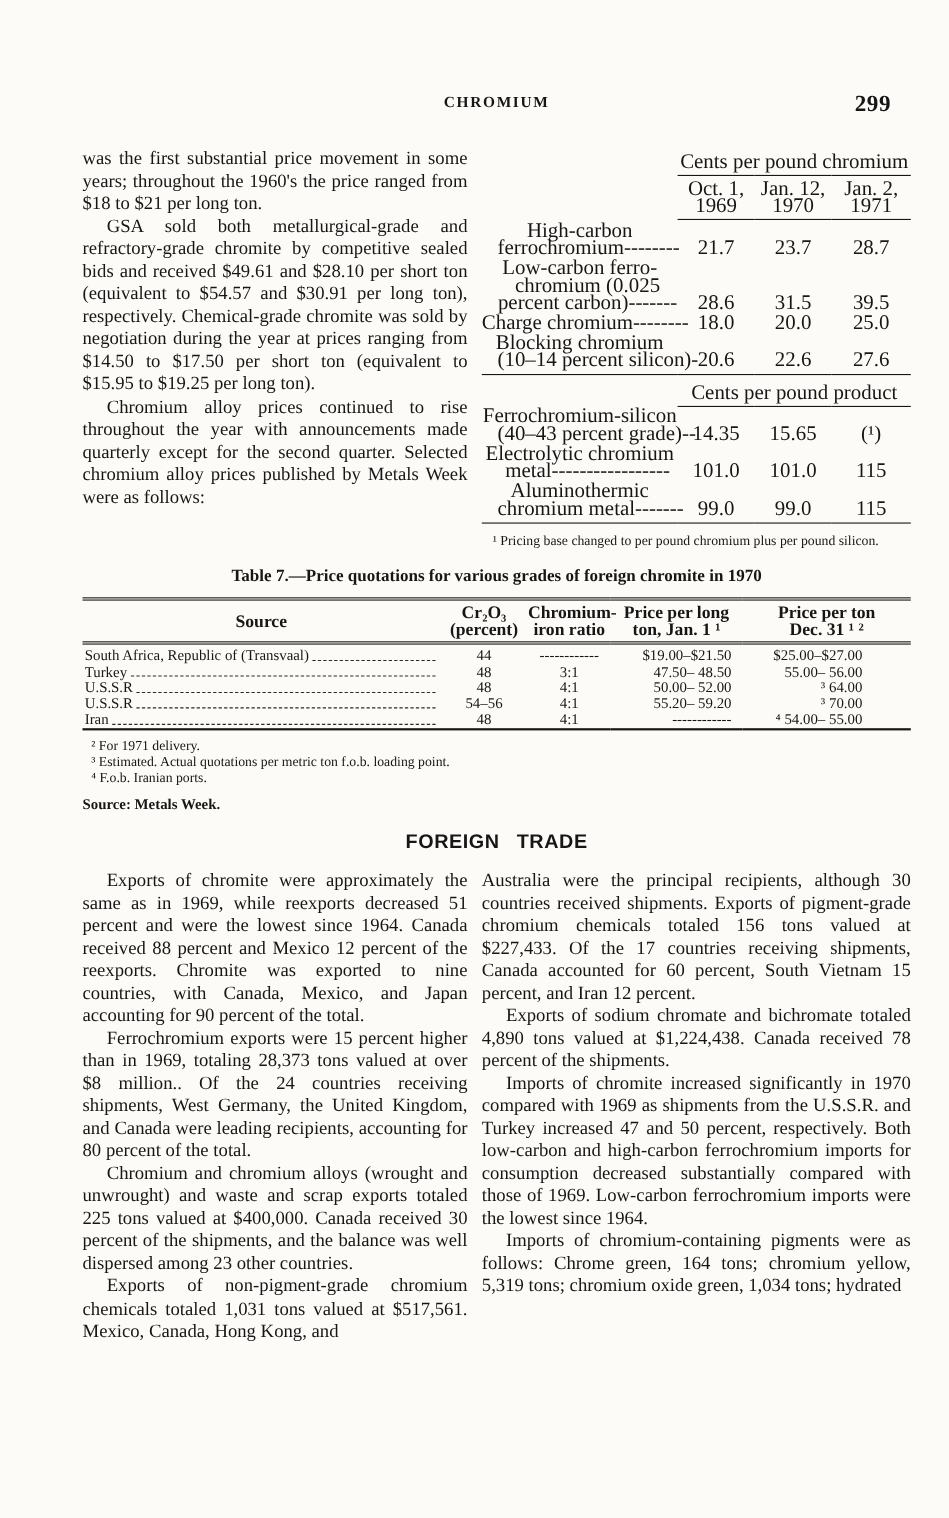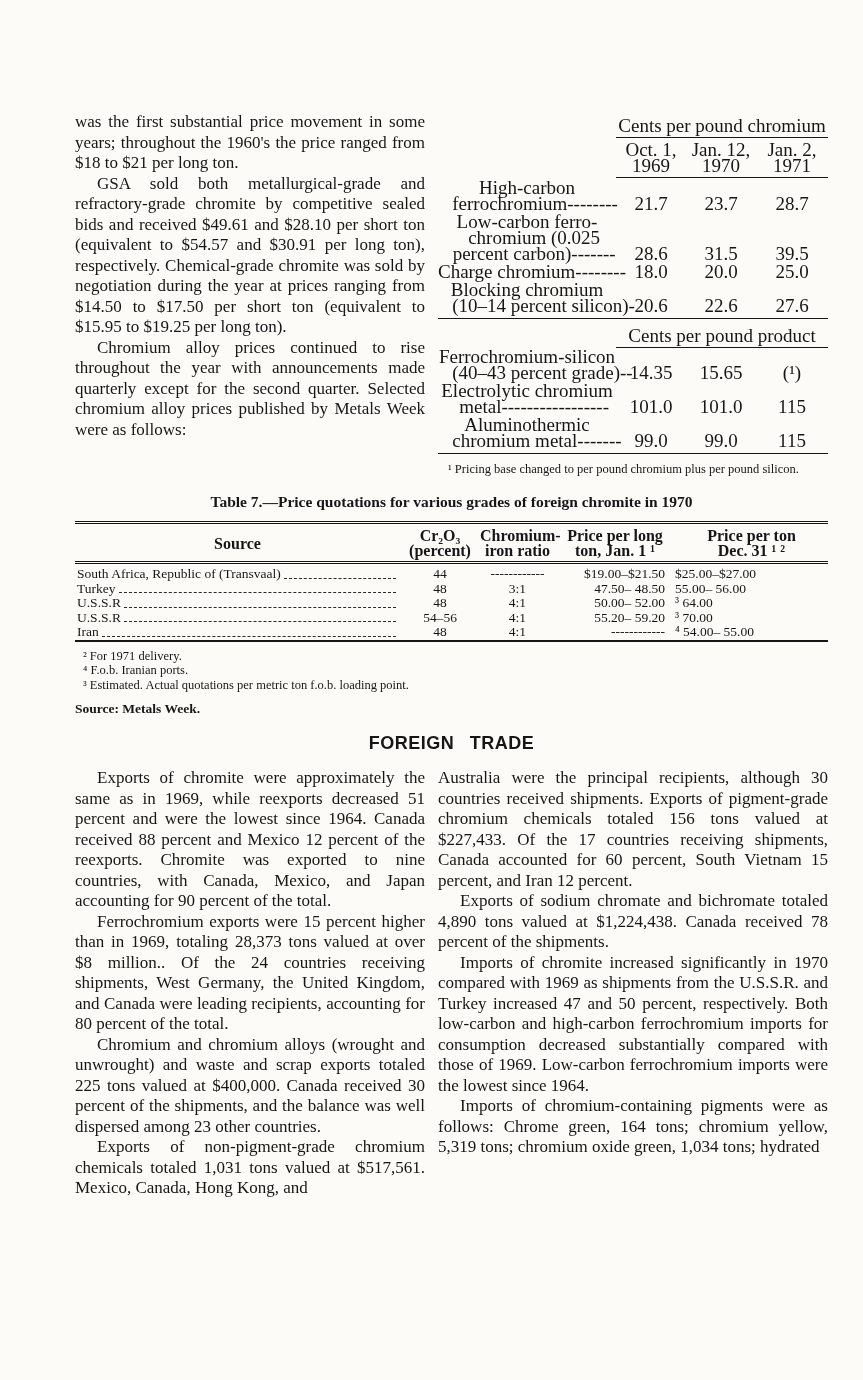--- a/index.html
+++ b/index.html
@@ -38,35 +38,39 @@
   table.t7 th{font-weight:bold;font-size:16px;line-height:15px;white-space:pre;text-align:center;
     padding:4px 0 3px 0;border-bottom:3px double #161616;}
   table.t7 td{font-size:13.5px;line-height:14.5px;padding:0;}
   table.t7 tr.first td{padding-top:3px;}
   .t7-src{padding-left:2px !important;}
   .t7-srcflex{display:flex;align-items:flex-end;}
   .t7-srcname{white-space:nowrap;}
   .t7-fill{flex:1;border-bottom:1px dashed #2a2a2a;margin:0 4px 3px 3px;}
   .t7-c{text-align:center;}
   .t7-p1{text-align:right;padding-right:10px !important;}
-  .t7-p2{padding-right:44px !important;}
+  .t7-p2{text-align:right;padding-right:44px !important;}
   .t7-endrule td{border-top:2px solid #161616;height:2px;}
   .t7-foot{margin-top:5px;font-size:12.5px;line-height:14.5px;}
   .t7-foot div{text-indent:8px;}
   .t7-source{margin-top:9px;font-size:13.5px;font-weight:bold;}
   
   .ft-head{margin-top:16px;text-align:center;font-family:"Liberation Sans","DejaVu Sans",sans-serif;
     font-weight:bold;font-size:18px;letter-spacing:0.5px;word-spacing:10px;}
   .ft-cols{display:flex;gap:13px;margin-top:14px;}
 </style>
 </head>
 <body>
 
 <div class="page">
 
+  <div class="runhead">
+    <span class="title">CHROMIUM</span>
+    <span class="pagenum">299</span>
+  </div>
 
   <div class="cols">
     <div class="colL bodytext">
       <p>was the first substantial price movement in some years; throughout the 1960's the price ranged from $18 to $21 per long ton.</p>
       <p class="ind">GSA sold both metallurgical-grade and refractory-grade chromite by competitive sealed bids and received $49.61 and $28.10 per short ton (equivalent to $54.57 and $30.91 per long ton), respectively. Chemical-grade chromite was sold by negotiation during the year at prices ranging from $14.50 to $17.50 per short ton (equivalent to $15.95 to $19.25 per long ton).</p>
       <p class="ind">Chromium alloy prices continued to rise throughout the year with announcements made quarterly except for the second quarter. Selected chromium alloy prices published by Metals Week were as follows:</p>
     </div>
 
     <div class="colR">
       <table class="mini">
@@ -244,22 +248,22 @@
       <td class="t7-p2">⁴ 54.00– 55.00</td>
     </tr>
     <tr class="t7-endrule">
           <td colspan="5"></td>
         </tr>
   </tbody>
     </table>
 
   <div class="t7-foot">
     <div>² For 1971 delivery.</div>
+    <div>³ Estimated. Actual quotations per metric ton f.o.b. loading point.</div>
     <div>⁴ F.o.b. Iranian ports.</div>
-    <div>³ Estimated. Actual quotations per metric ton f.o.b. loading point.</div>
   </div>
   <div class="t7-source">Source: Metals Week.</div>
 
   <div class="ft-head">FOREIGN TRADE</div>
 
   <div class="ft-cols">
     <div class="colL bodytext">
       <p class="ind">Exports of chromite were approximately the same as in 1969, while reexports decreased 51 percent and were the lowest since 1964. Canada received 88 percent and Mexico 12 percent of the reexports. Chromite was exported to nine countries, with Canada, Mexico, and Japan accounting for 90 percent of the total.</p>
       <p class="ind">Ferrochromium exports were 15 percent higher than in 1969, totaling 28,373 tons valued at over $8 million.. Of the 24 countries receiving shipments, West Germany, the United Kingdom, and Canada were leading recipients, accounting for 80 percent of the total.</p>
       <p class="ind">Chromium and chromium alloys (wrought and unwrought) and waste and scrap exports totaled 225 tons valued at $400,000. Canada received 30 percent of the shipments, and the balance was well dispersed among 23 other countries.</p>

